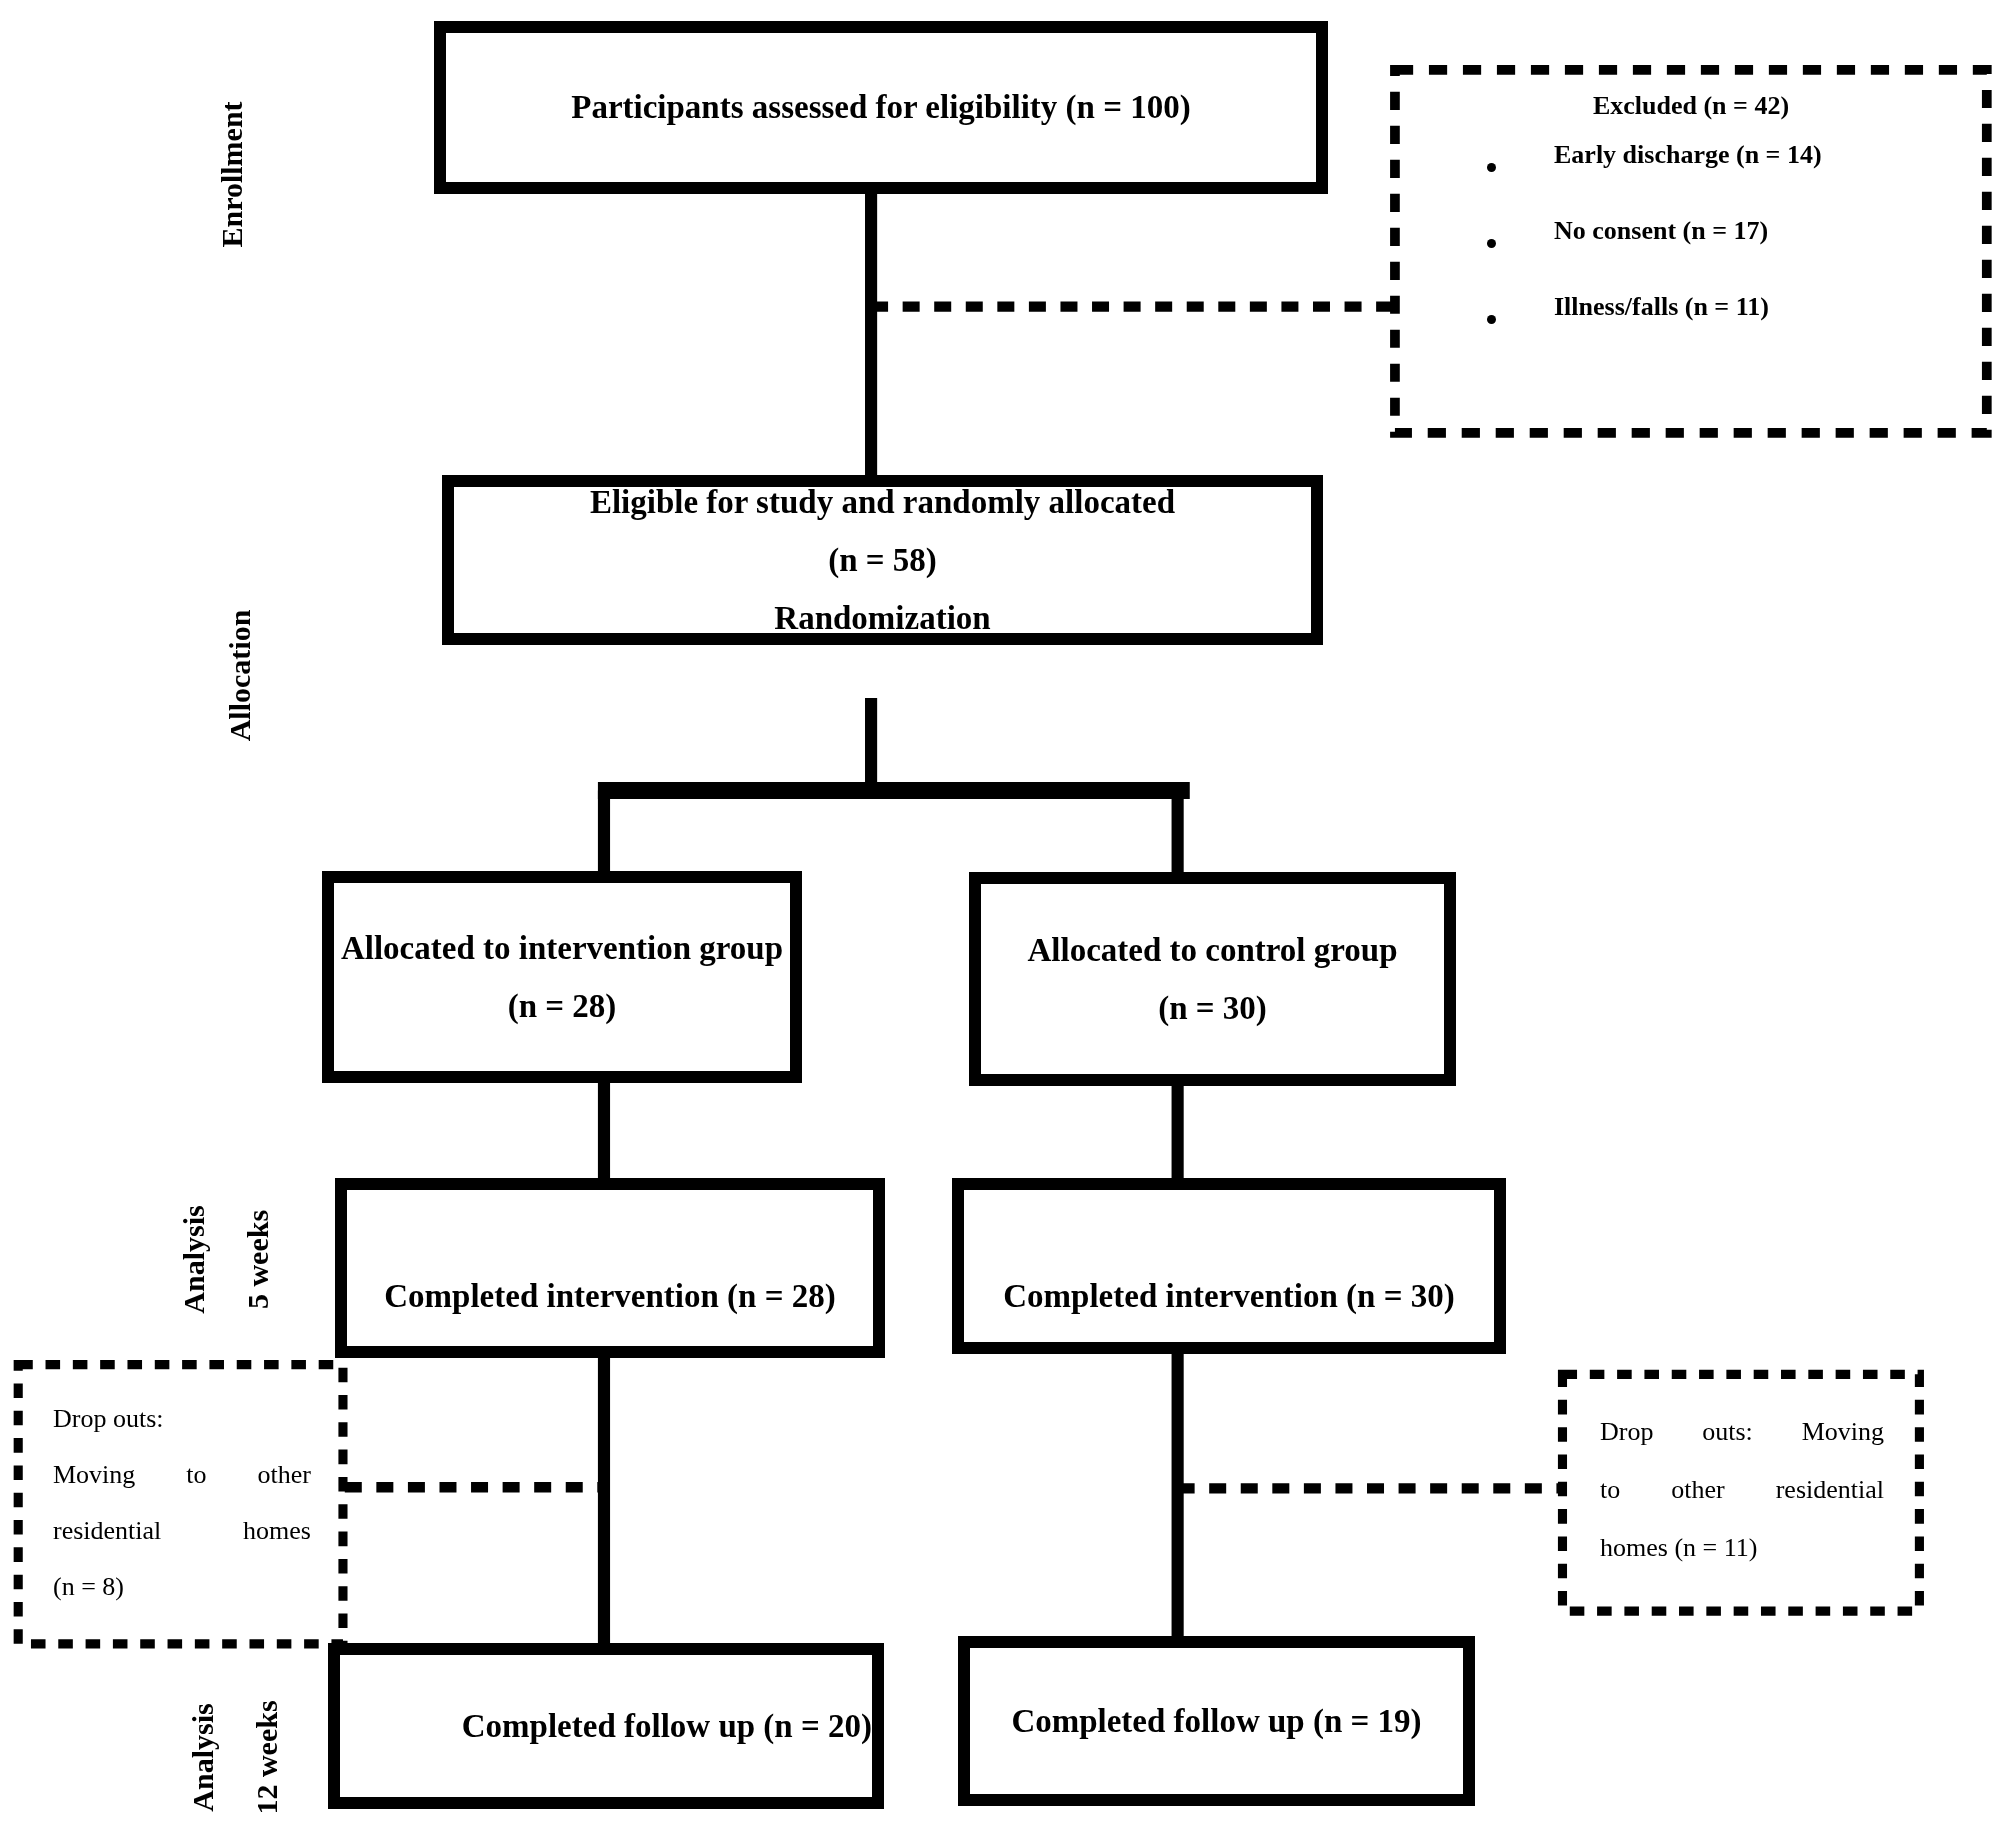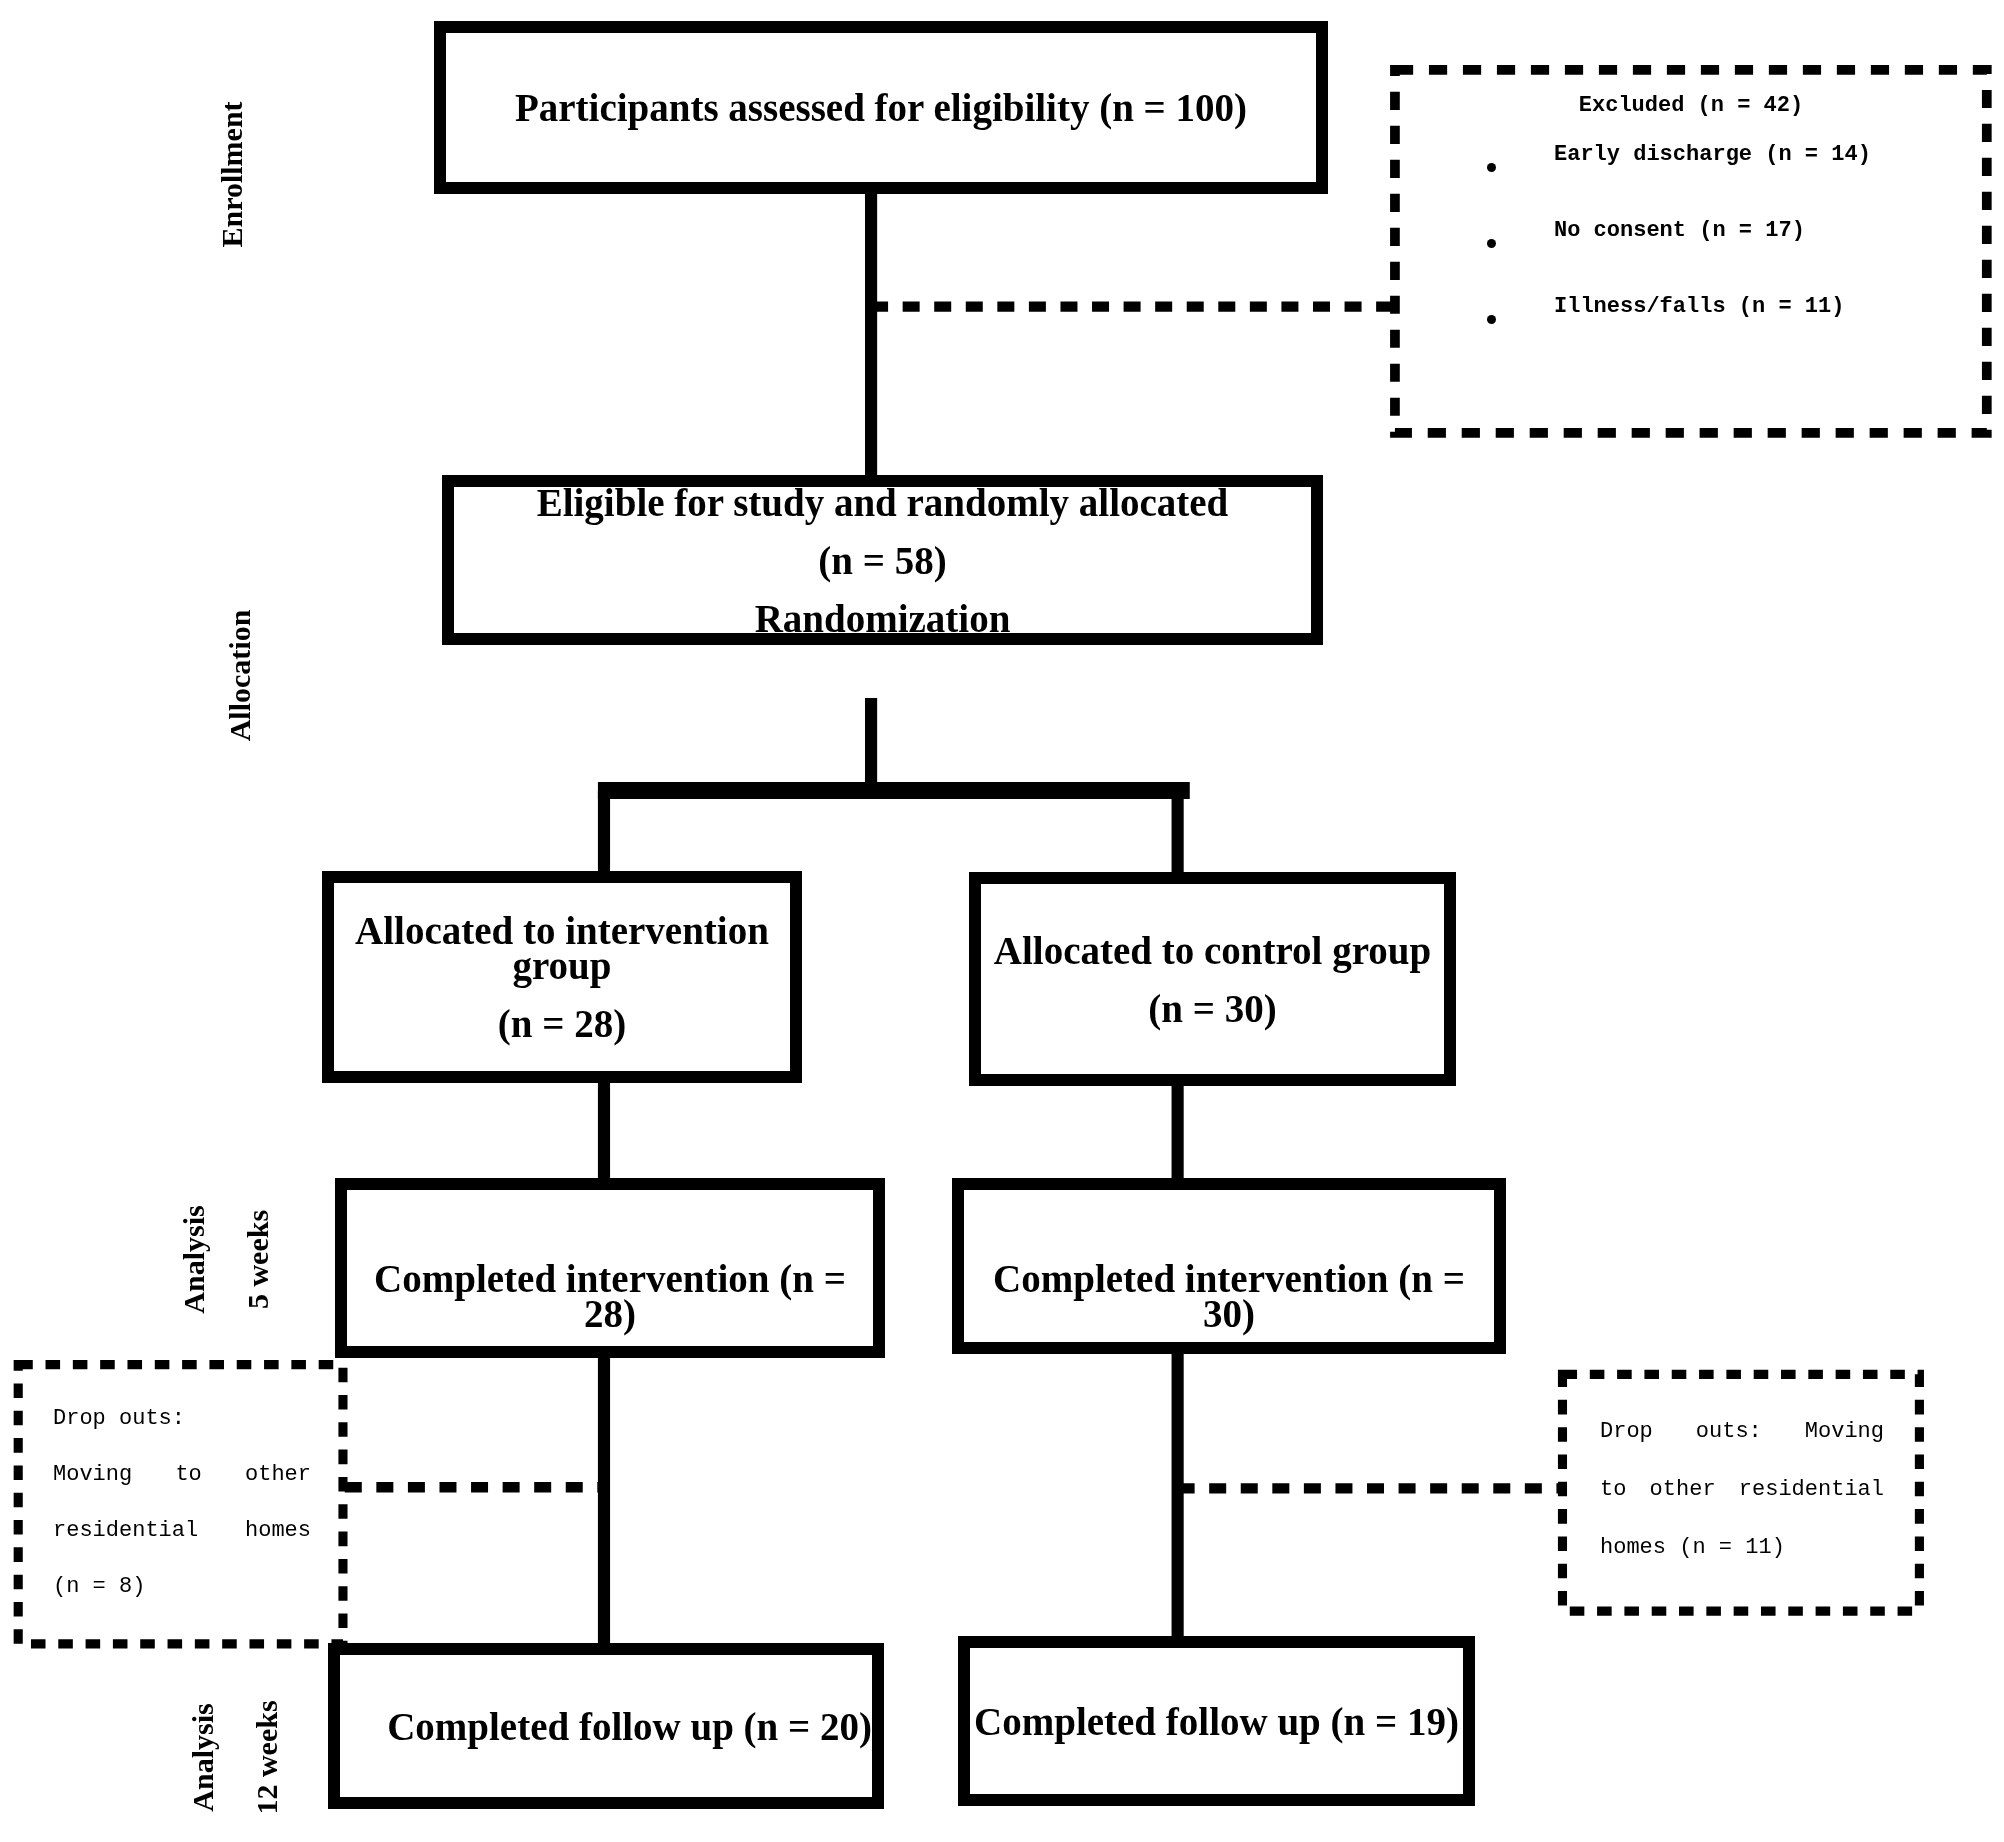--- a/index.html
+++ b/index.html
@@ -19,35 +19,34 @@
     position: absolute;
     box-sizing: border-box;
     border: 12px solid #000;
     background: #fff;
     display: flex;
     flex-direction: column;
     align-items: center;
     justify-content: center;
     text-align: center;
     font-weight: bold;
-    font-size: 39px;
+    font-size: 33px;
     line-height: 35px;
     row-gap: 23px;
   }
   .box .line { width:100%; }
   .box.low-28 { padding-top: 56px; }
   .box.low-30 { padding-top: 60px; }
 
   
   .dashed-content {
     position: absolute;
     box-sizing: border-box;
-    font-size: 22px;
+    font-size: 26px;
     font-weight: normal;
-    font-family: Liberation Mono, monospace;
   }
   .dropout-left-content  { padding: 25.5px 32px 0 35px; }
   .dropout-right-content { padding: 29px 35px 0 38px; }
   .dashed-content .dline { line-height: 56px; white-space: nowrap; }
   .dashed-content .dline.spread { white-space: normal; text-align: justify; text-align-last: justify; }
 
   .excluded-content { padding: 18px 24px 0 24px; font-weight: bold; }
   .excluded-title { text-align: center; line-height: 36px; }
   .excluded-items { margin-top: 13.4px; padding-left: 68px; }
   .excluded-item { display: flex; align-items: flex-end; line-height: 35px; margin-bottom: 41px; }

